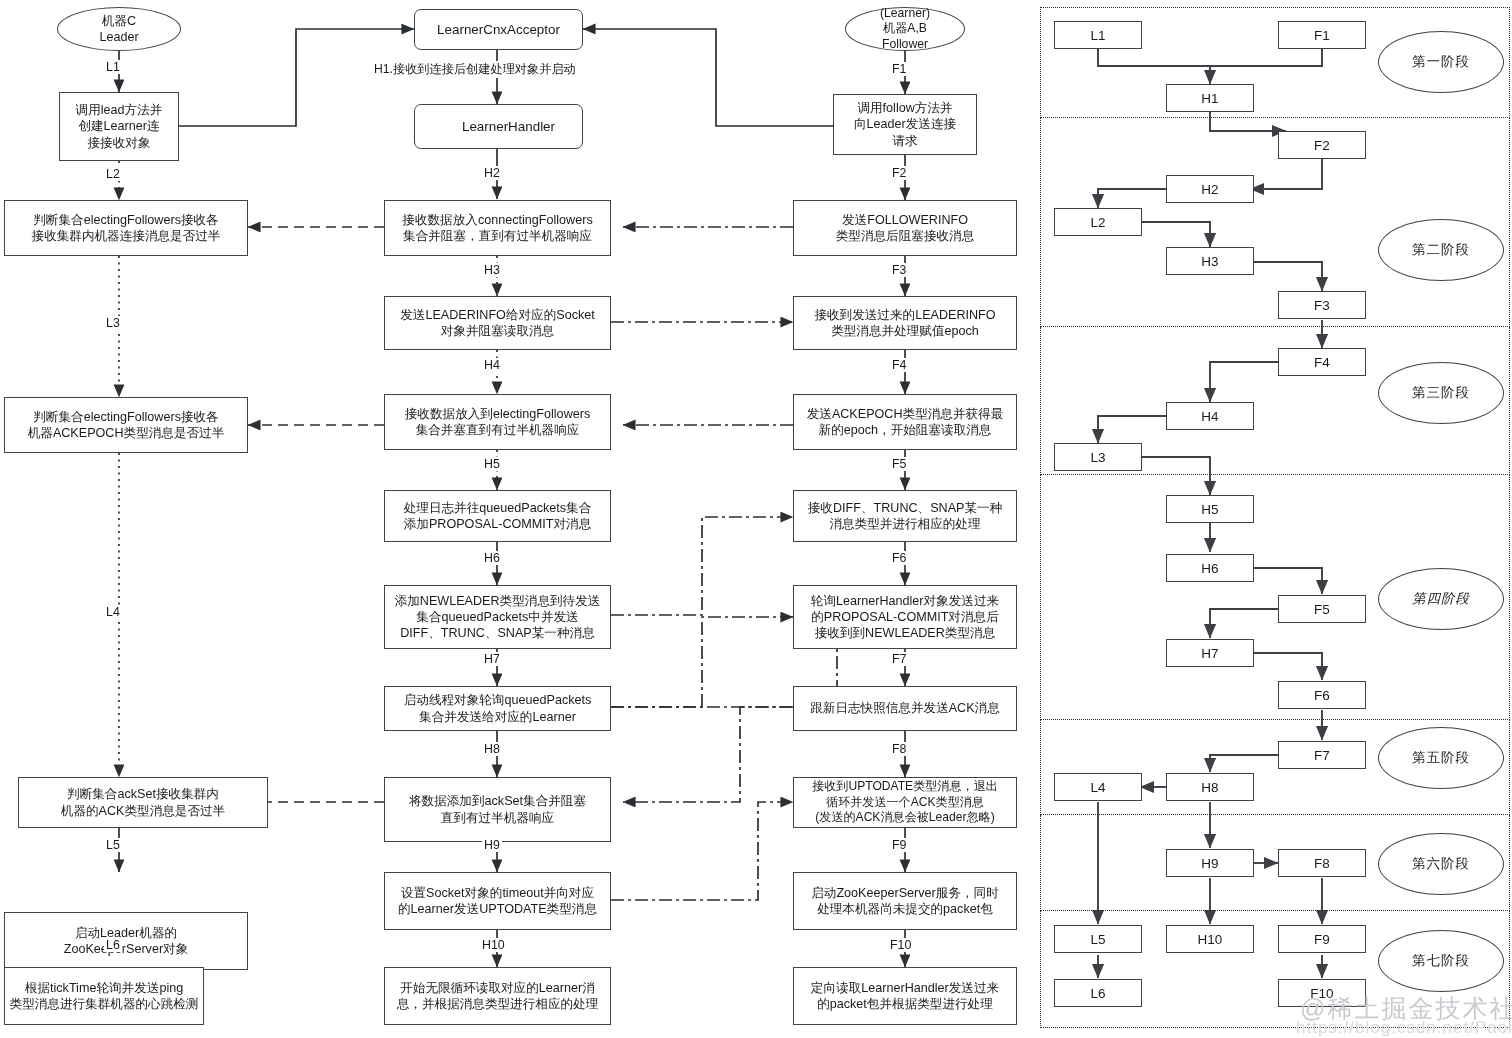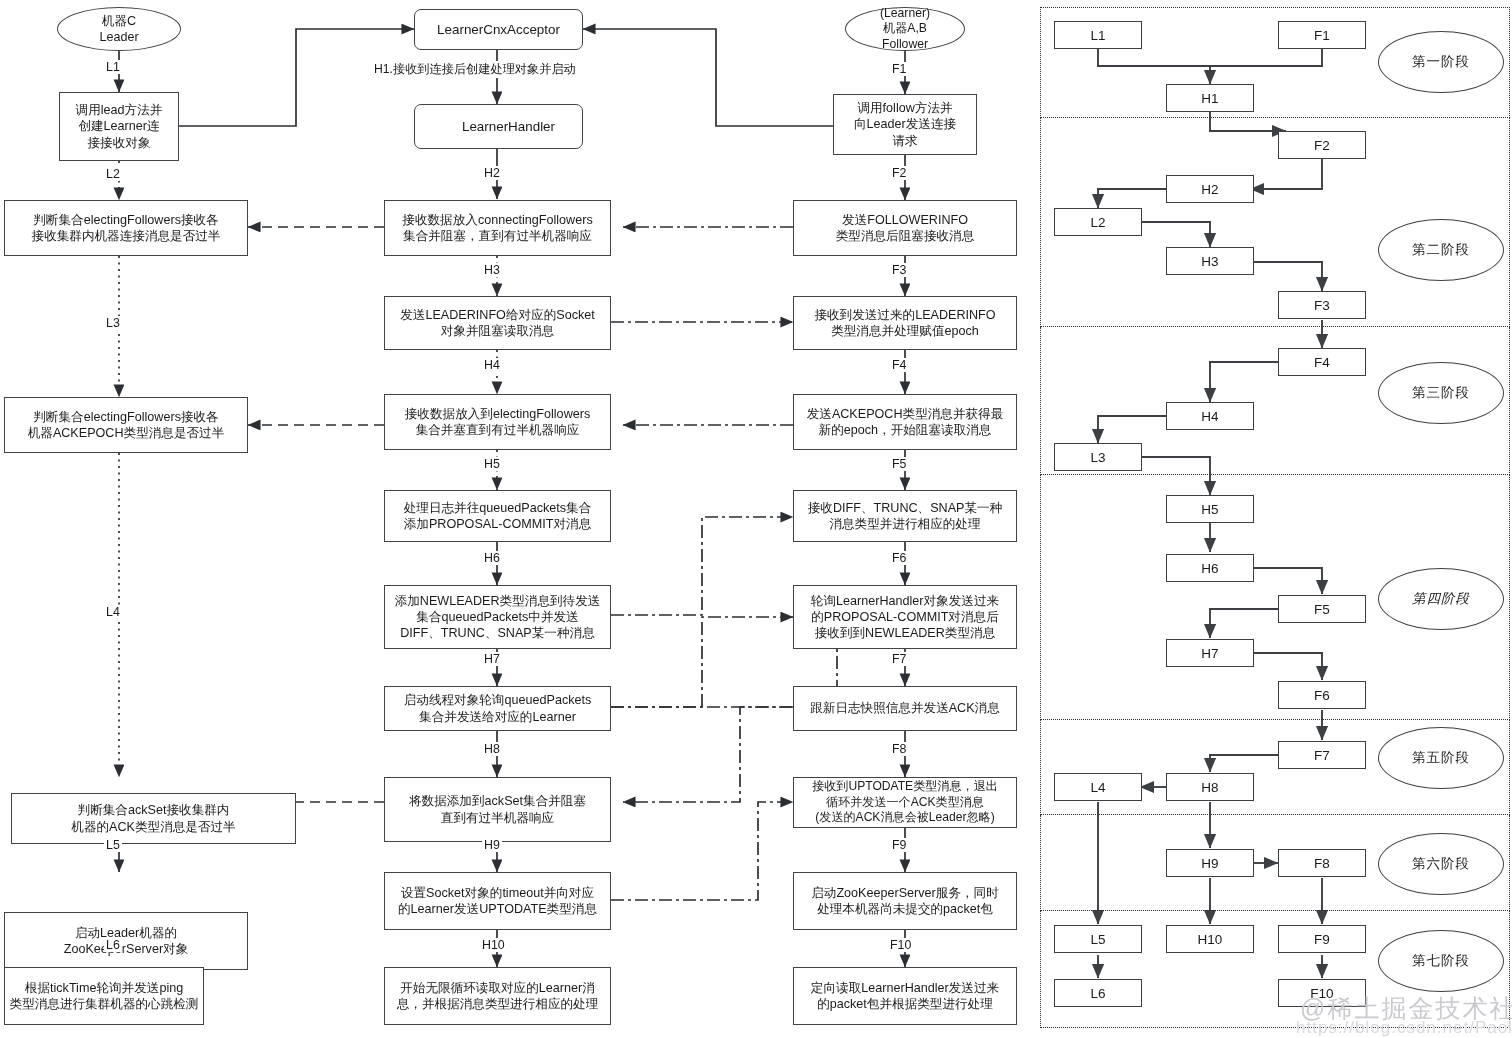--- a/index.html
+++ b/index.html
@@ -160,21 +160,21 @@
   <div class="node" style="left:4px;top:200px;width:244px;height:56px;">判断集合electingFollowers接收各
 接收集群内机器连接消息是否过半</div>
 
   <div class="edgelabel" style="left:104px;top:316px;">L3</div>
 
   <div class="node" style="left:4px;top:397px;width:244px;height:56px;">判断集合electingFollowers接收各
 机器ACKEPOCH类型消息是否过半</div>
 
   <div class="edgelabel" style="left:104px;top:605px;">L4</div>
 
-  <div class="node" style="left:11px;top:777px;width:285px;height:51px;margin-top:16px;">判断集合ackSet接收集群内
+  <div class="node" style="left:18px;top:777px;width:250px;height:51px;">判断集合ackSet接收集群内
 机器的ACK类型消息是否过半</div>
 
   <div class="edgelabel" style="left:104px;top:838px;">L5</div>
 
   <div class="node" style="left:4px;top:912px;width:244px;height:58px;">启动Leader机器的
 ZooKeeperServer对象</div>
 
   <div class="edgelabel" style="left:104px;top:938px;">L6</div>
 
   <div class="node" style="left:4px;top:967px;width:200px;height:58px;">根据tickTime轮询并发送ping

